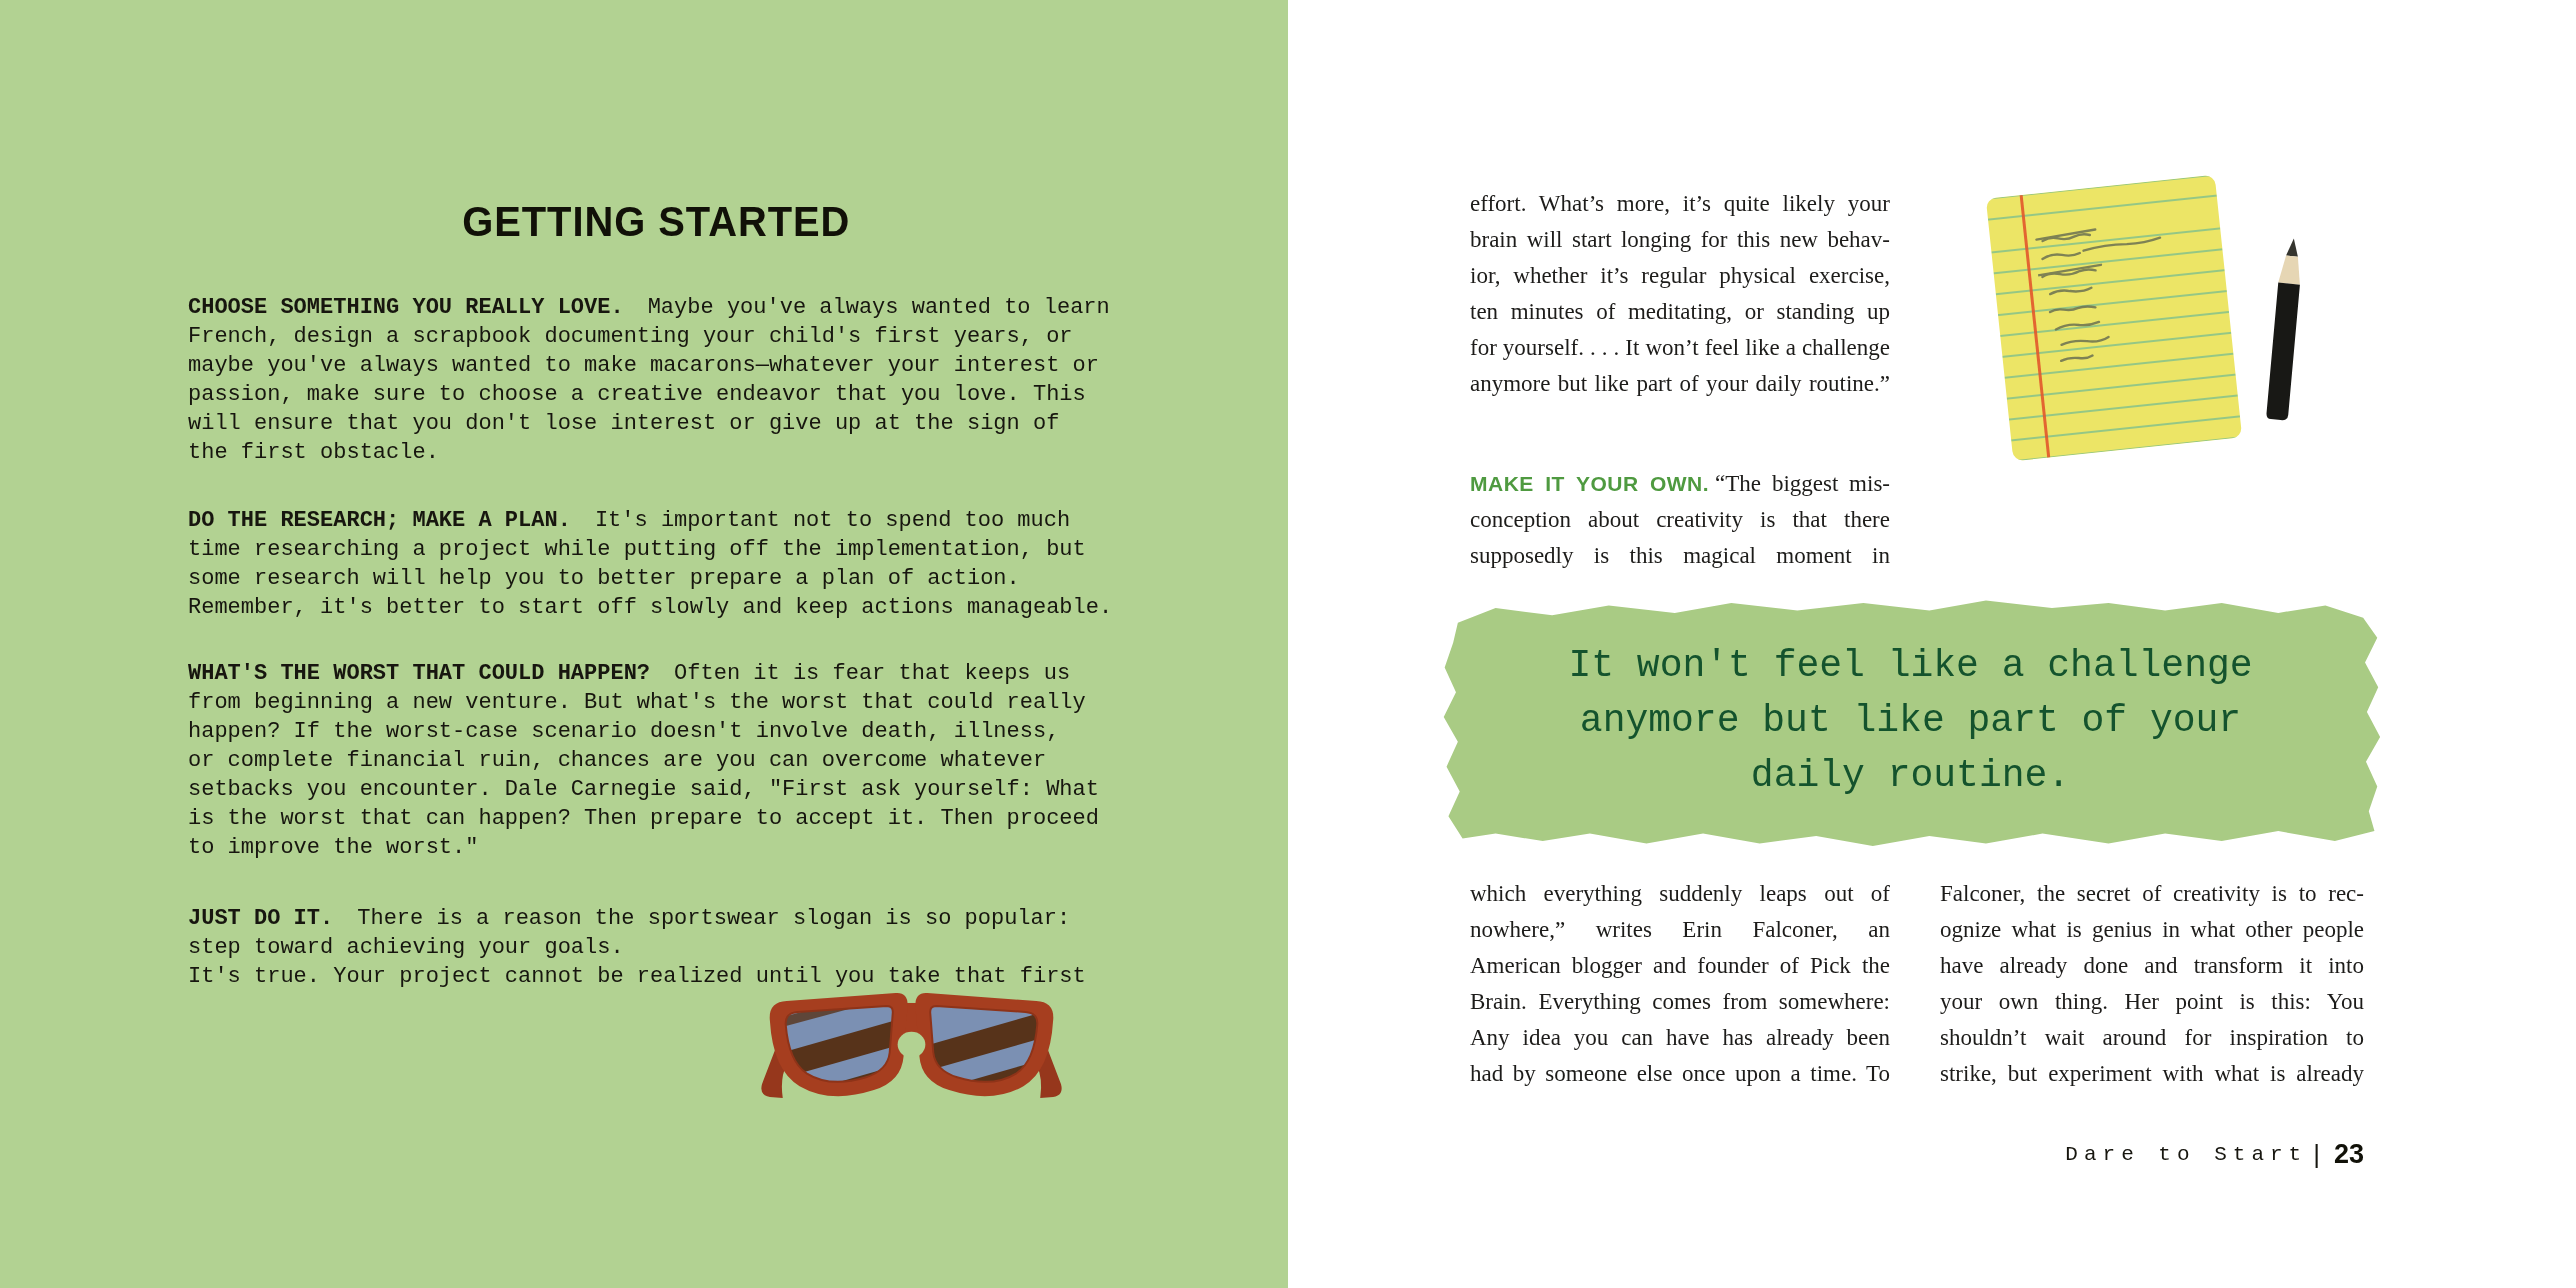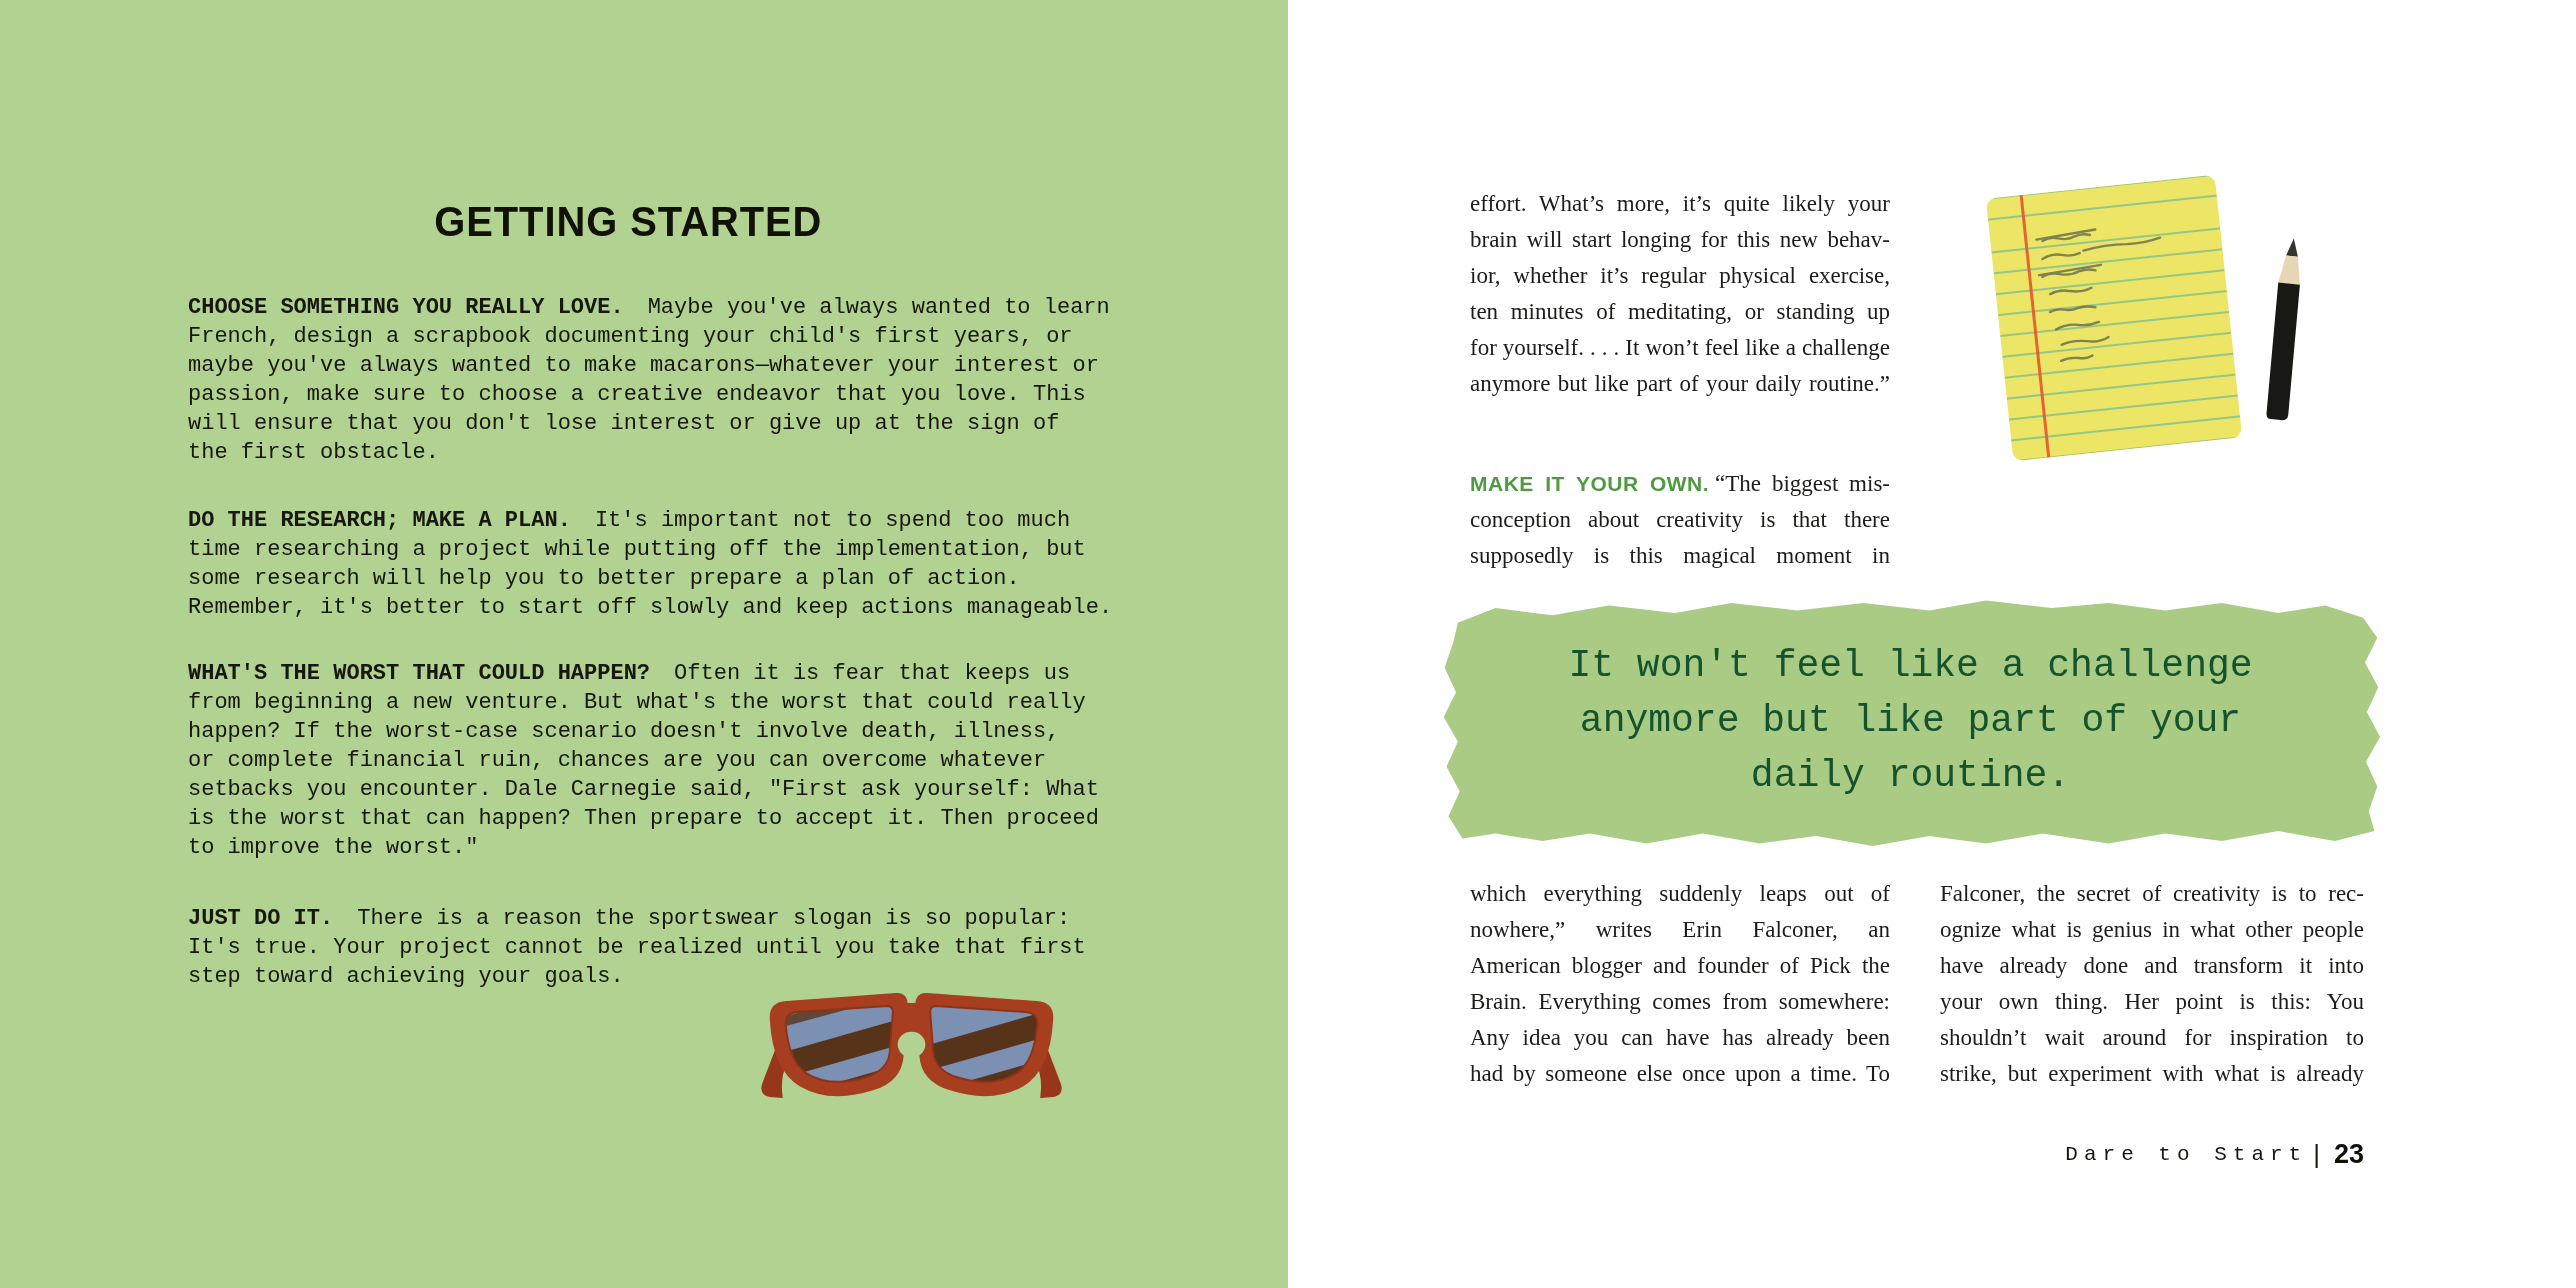--- a/index.html
+++ b/index.html
@@ -1,21 +1,21 @@
 <!DOCTYPE html>
 <html><head>
 <meta charset="utf-8">
 <style>
   html,body{margin:0;padding:0;background:#ffffff;}
   .spread{position:relative;width:2576px;height:1288px;background:#ffffff;overflow:hidden;
           font-family:"Liberation Serif",serif;color:#1c1b18;}
 
   
   .left-page{position:absolute;left:0;top:0;width:1288px;height:1288px;background:#b2d292;}
-  .lp-title{position:absolute;left:172px;top:198px;width:912px;text-align:center;
+  .lp-title{position:absolute;left:200px;top:198px;width:912px;text-align:center;
             font-family:"Liberation Sans",sans-serif;font-weight:700;font-size:42px;
             color:#111108;letter-spacing:1px;}
   .lp-title span{display:inline-block;transform:scaleX(.95);transform-origin:center;}
   .lp-para{position:absolute;left:188px;width:931px;}
   .tw-line{font-family:"Liberation Mono",monospace;font-size:22px;line-height:29px;
            height:29px;color:#17160f;white-space:nowrap;}
   .tw-lead{font-weight:700;}
   .tw-rest{margin-left:24px;}
   .p0{top:293px;} .p1{top:506px;} .p2{top:659px;} .p3{top:904px;}
 
@@ -97,22 +97,22 @@
       <div class="tw-line">from beginning a new venture. But what's the worst that could really</div>
       <div class="tw-line">happen? If the worst-case scenario doesn't involve death, illness,</div>
       <div class="tw-line">or complete financial ruin, chances are you can overcome whatever</div>
       <div class="tw-line">setbacks you encounter. Dale Carnegie said, "First ask yourself: What</div>
       <div class="tw-line">is the worst that can happen? Then prepare to accept it. Then proceed</div>
       <div class="tw-line">to improve the worst."</div>
     </div>
 
     <div class="lp-para p3">
       <div class="tw-line"><span class="tw-lead">JUST DO IT.</span><span class="tw-rest">There is a reason the sportswear slogan is so popular:</span></div>
+      <div class="tw-line">step toward achieving your goals.</div>
       <div class="tw-line">It's true. Your project cannot be realized until you take that first</div>
-      <div class="tw-line">step toward achieving your goals.</div>
     </div>
 
     <div class="sunglasses">
       <svg width="305" height="129" viewBox="0 0 308 130">
         <defs>
           <clipPath id="lensL">
             <path d="M27,38 Q26,26 39,25 L129,19 Q136,19 135,27 L132,66 Q130,84 108,91 Q72,102 48,87 Q30,75 27,38 Z"></path>
           </clipPath>
           <clipPath id="lensR">
             <path d="M173,27 Q172,19 179,19 L269,25 Q282,26 281,38 Q278,75 260,87 Q236,102 200,91 Q178,84 176,66 Z"></path>

